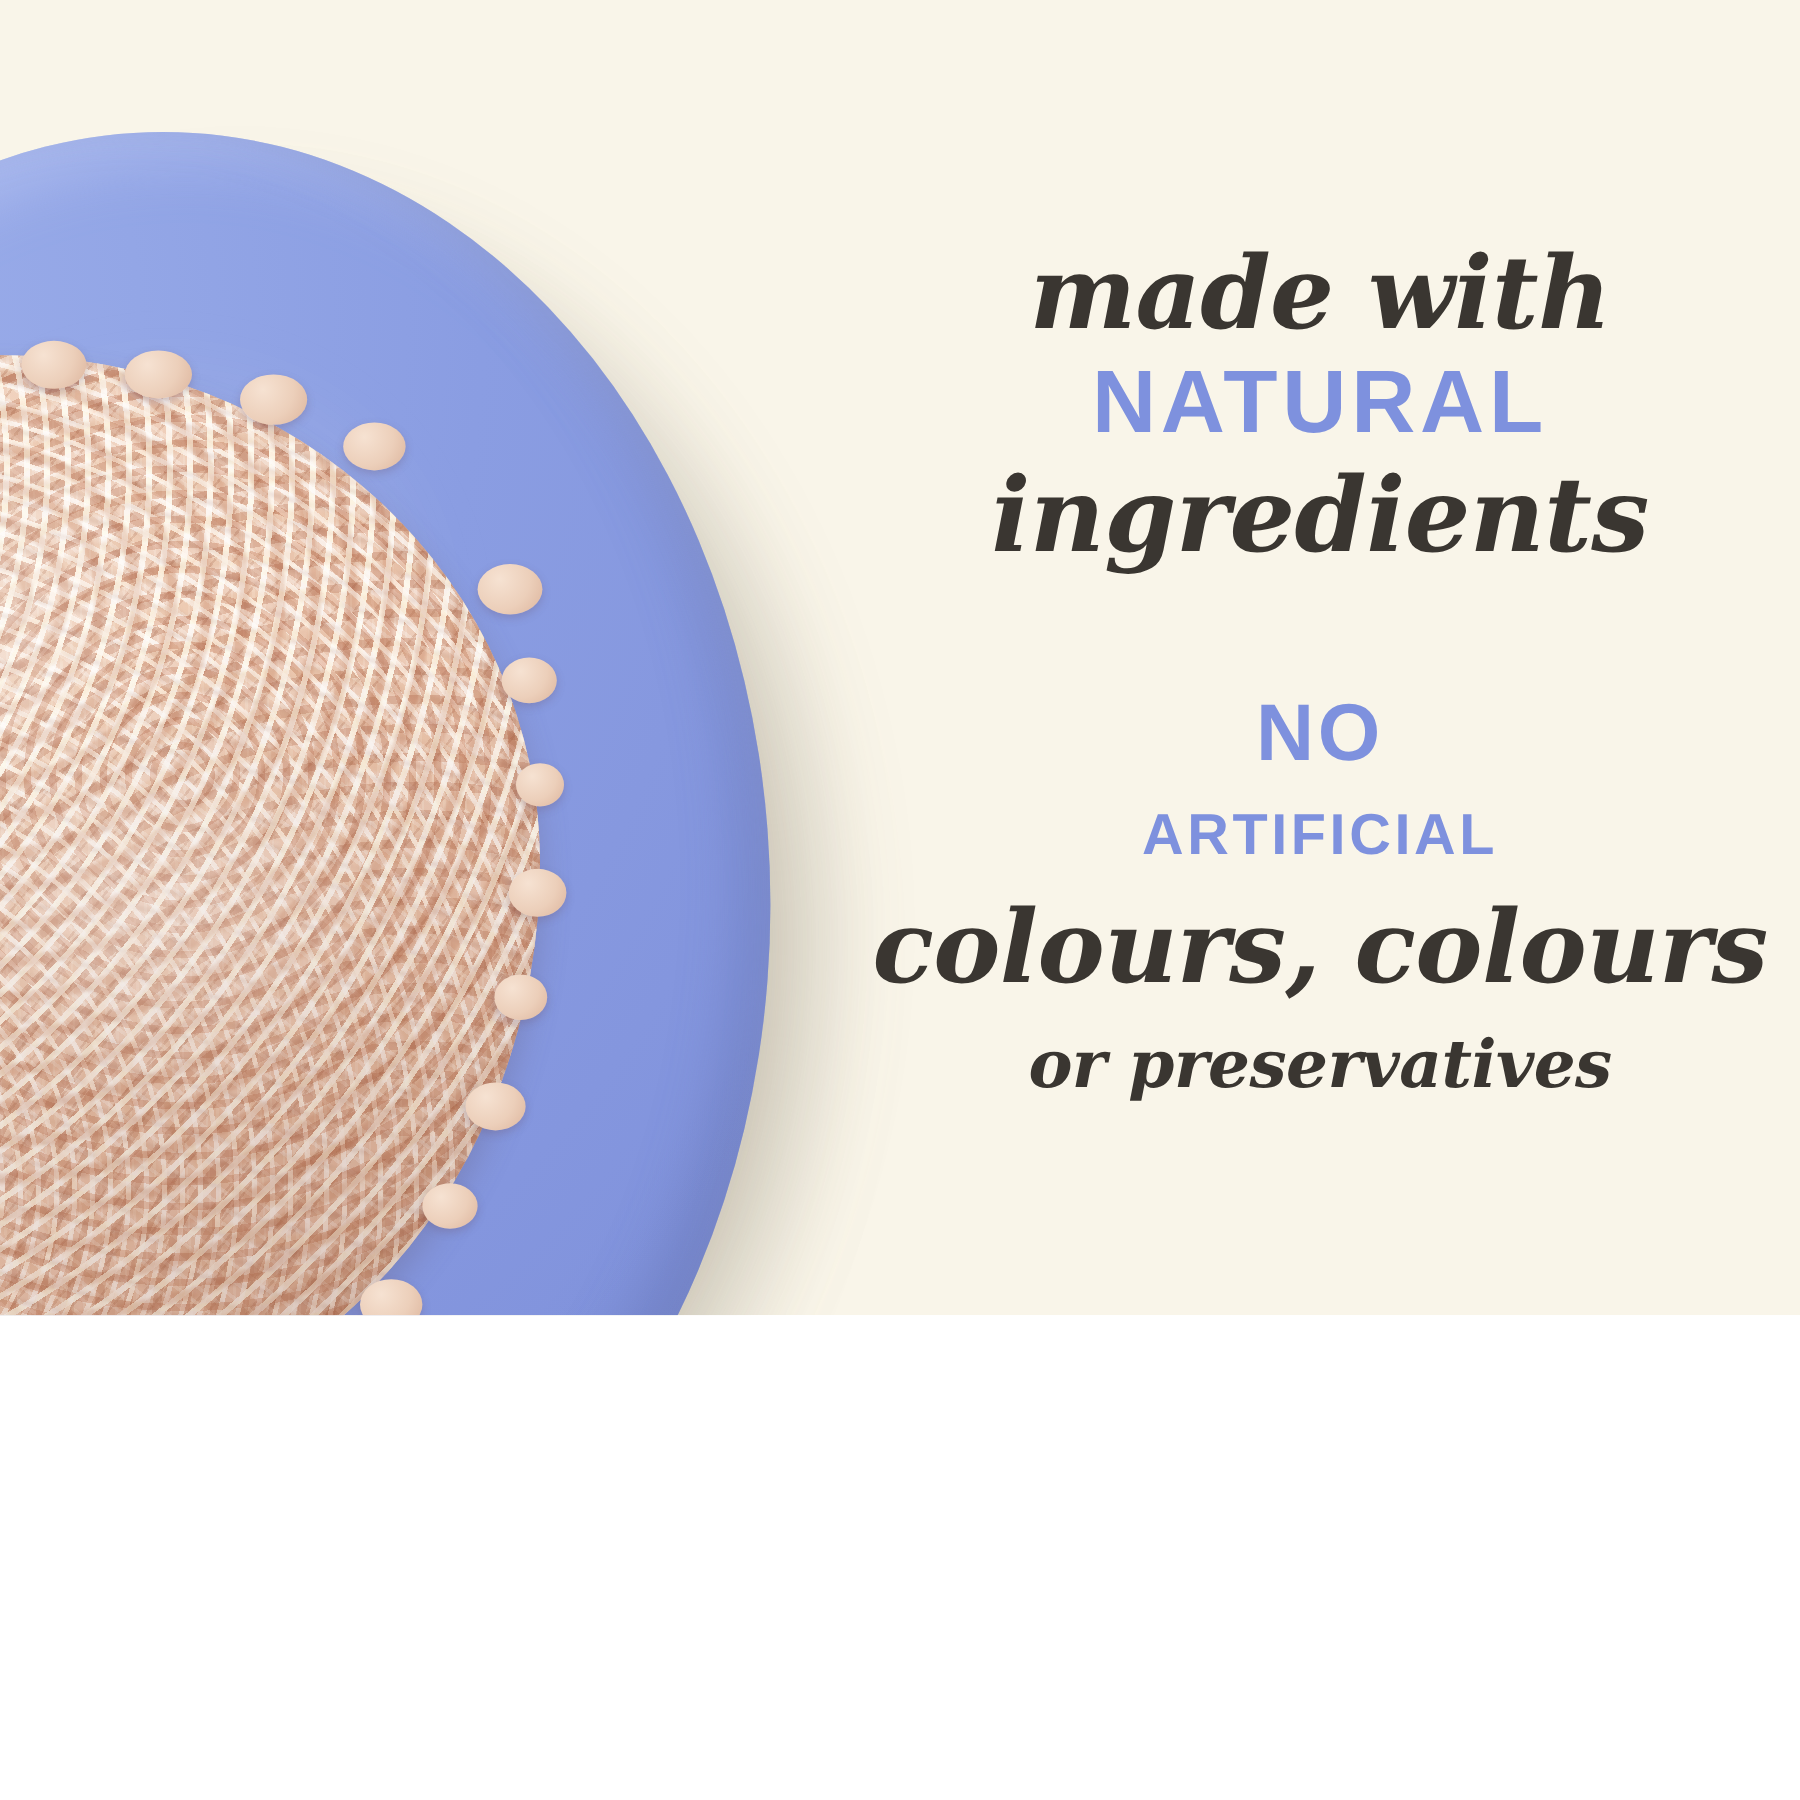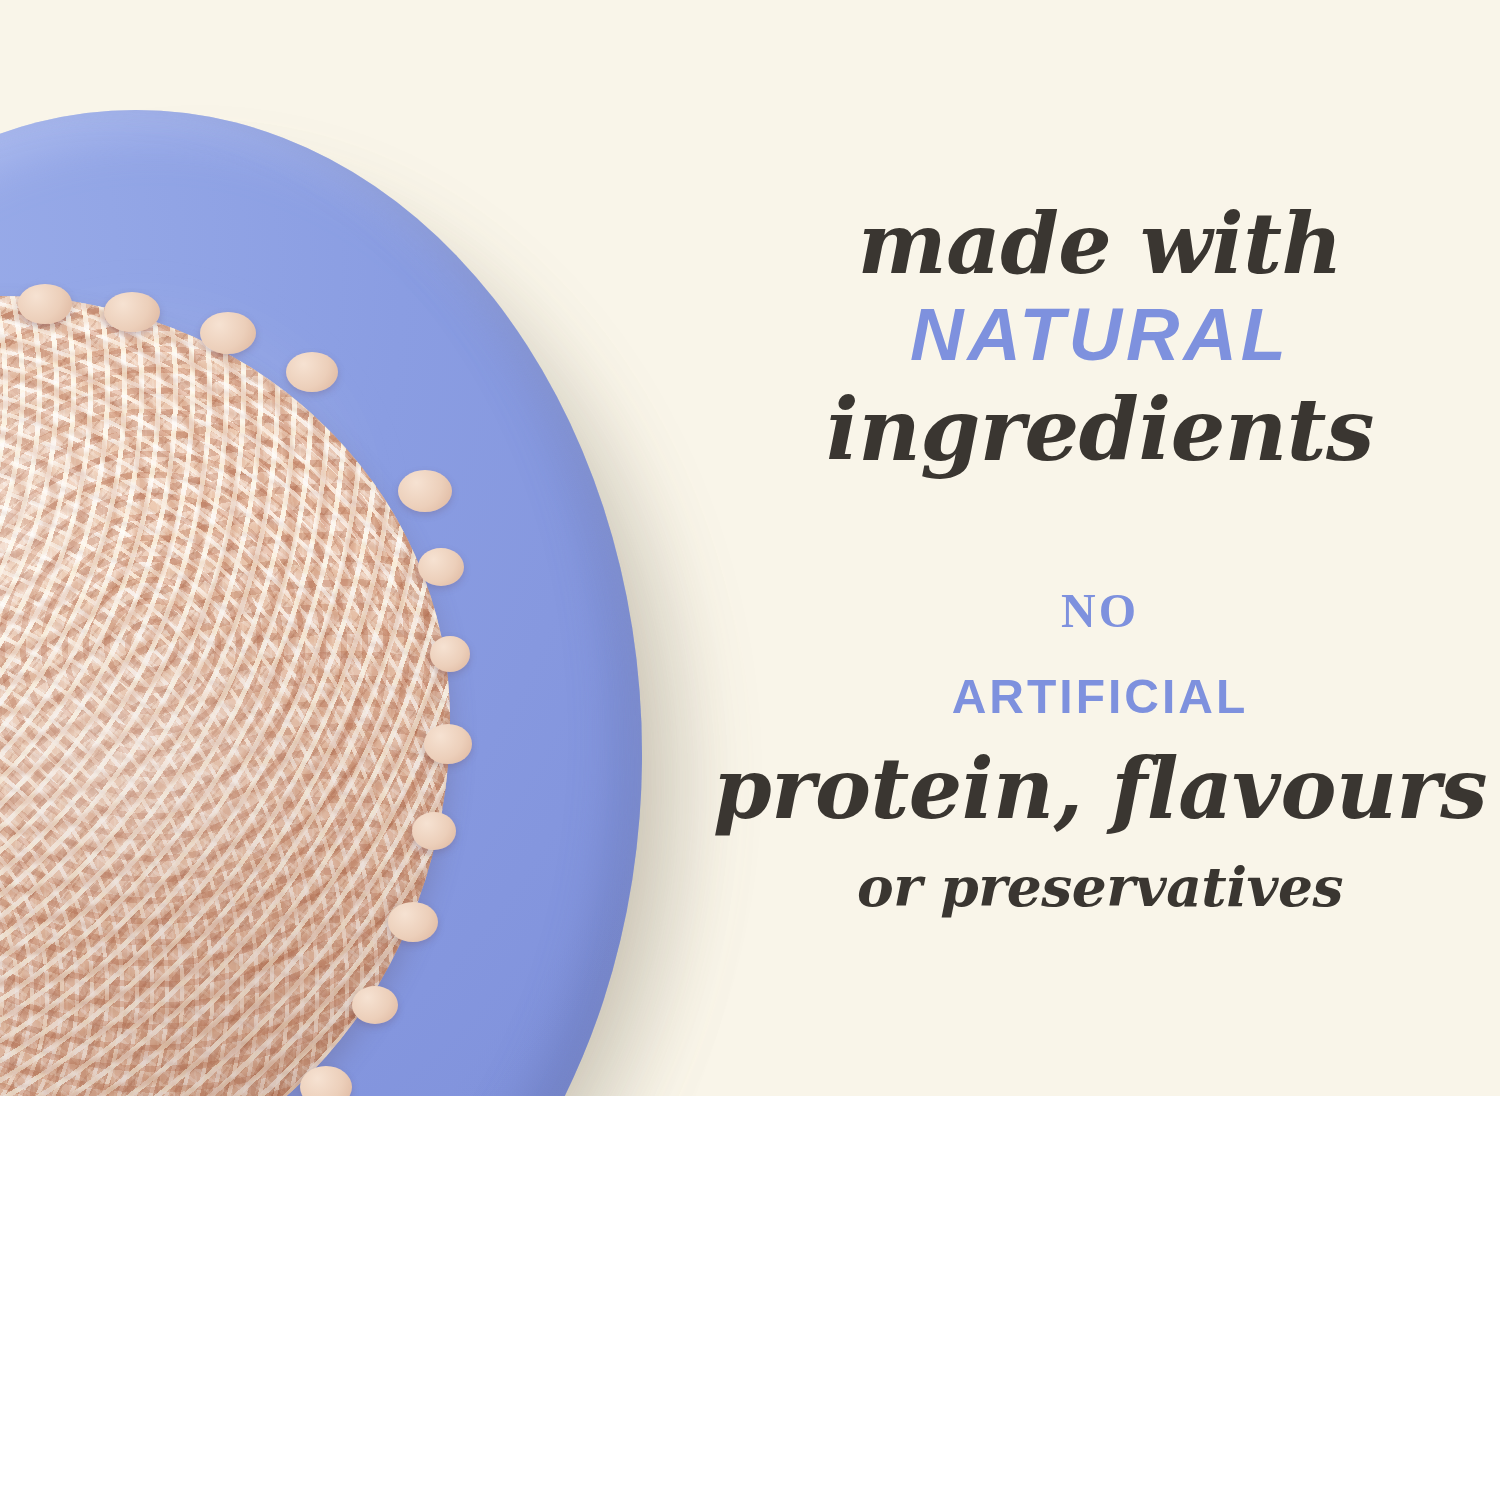--- a/index.html
+++ b/index.html
@@ -206,26 +206,26 @@
     font-family: "Liberation Sans", sans-serif;
     font-weight: 700;
     color: #7E91DE;
     letter-spacing: 2px;
     white-space: nowrap;
   }
 
   
   #b1 { top: 196px; }
   #b1 .l1 { font-size: 84px;  line-height: 96px; }
-  #b1 .l2 { font-size: 74px;  line-height: 86px; letter-spacing: 4px; font-style: italic; }
+  #b1 .l2 { font-size: 74px;  line-height: 86px; letter-spacing: 4px; }
   #b1 .l3 { font-size: 86px;  line-height: 104px; }
 
   
   #b2 { top: 568px; }
-  #b2 .l1 { font-size: 48px; line-height: 86px; letter-spacing: 3px; font-family: Liberation Serif, serif; }
+  #b2 .l1 { font-size: 67px; line-height: 86px; letter-spacing: 3px; }
   #b2 .l2 { font-size: 48px; line-height: 86px; letter-spacing: 3px; }
   #b2 .l3 { font-size: 84px; line-height: 98px; }
   #b2 .l4 { font-size: 55px; line-height: 98px; }
 
   
   #b3 { top: 1020px; }
   #b3 .l1 { font-size: 70px; line-height: 82px; letter-spacing: 3px; }
   #b3 .l2 { font-size: 70px; line-height: 82px; letter-spacing: 3px; }
   #b3 .l3 { font-size: 84px; line-height: 104px; }
 </style>
@@ -270,19 +270,19 @@
 
     <div class="block" id="b1">
       <div class="script l1">made with</div>
       <div class="shout  l2">NATURAL</div>
       <div class="script l3">ingredients</div>
     </div>
 
     <div class="block" id="b2">
       <div class="shout  l1">NO</div>
       <div class="shout  l2">ARTIFICIAL</div>
-      <div class="script l3">protein, flavours</div>
+      <div class="script l3">colours, colours</div>
       <div class="script l4">or preservatives</div>
     </div>
 
 
   </div>
 </div>
 
 </body></html>

